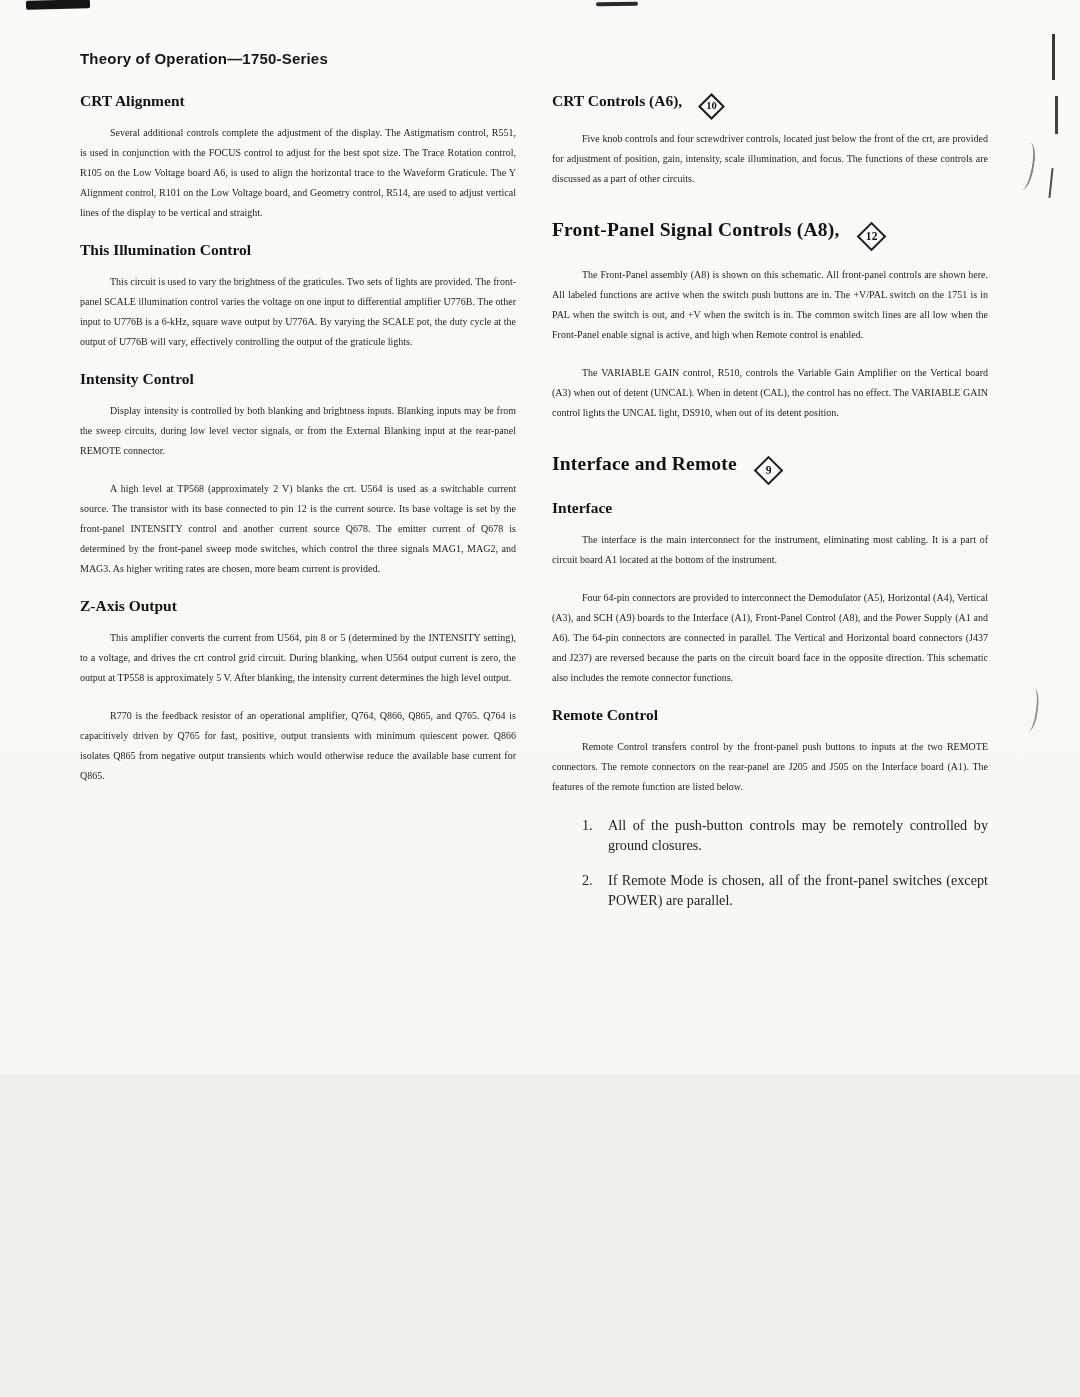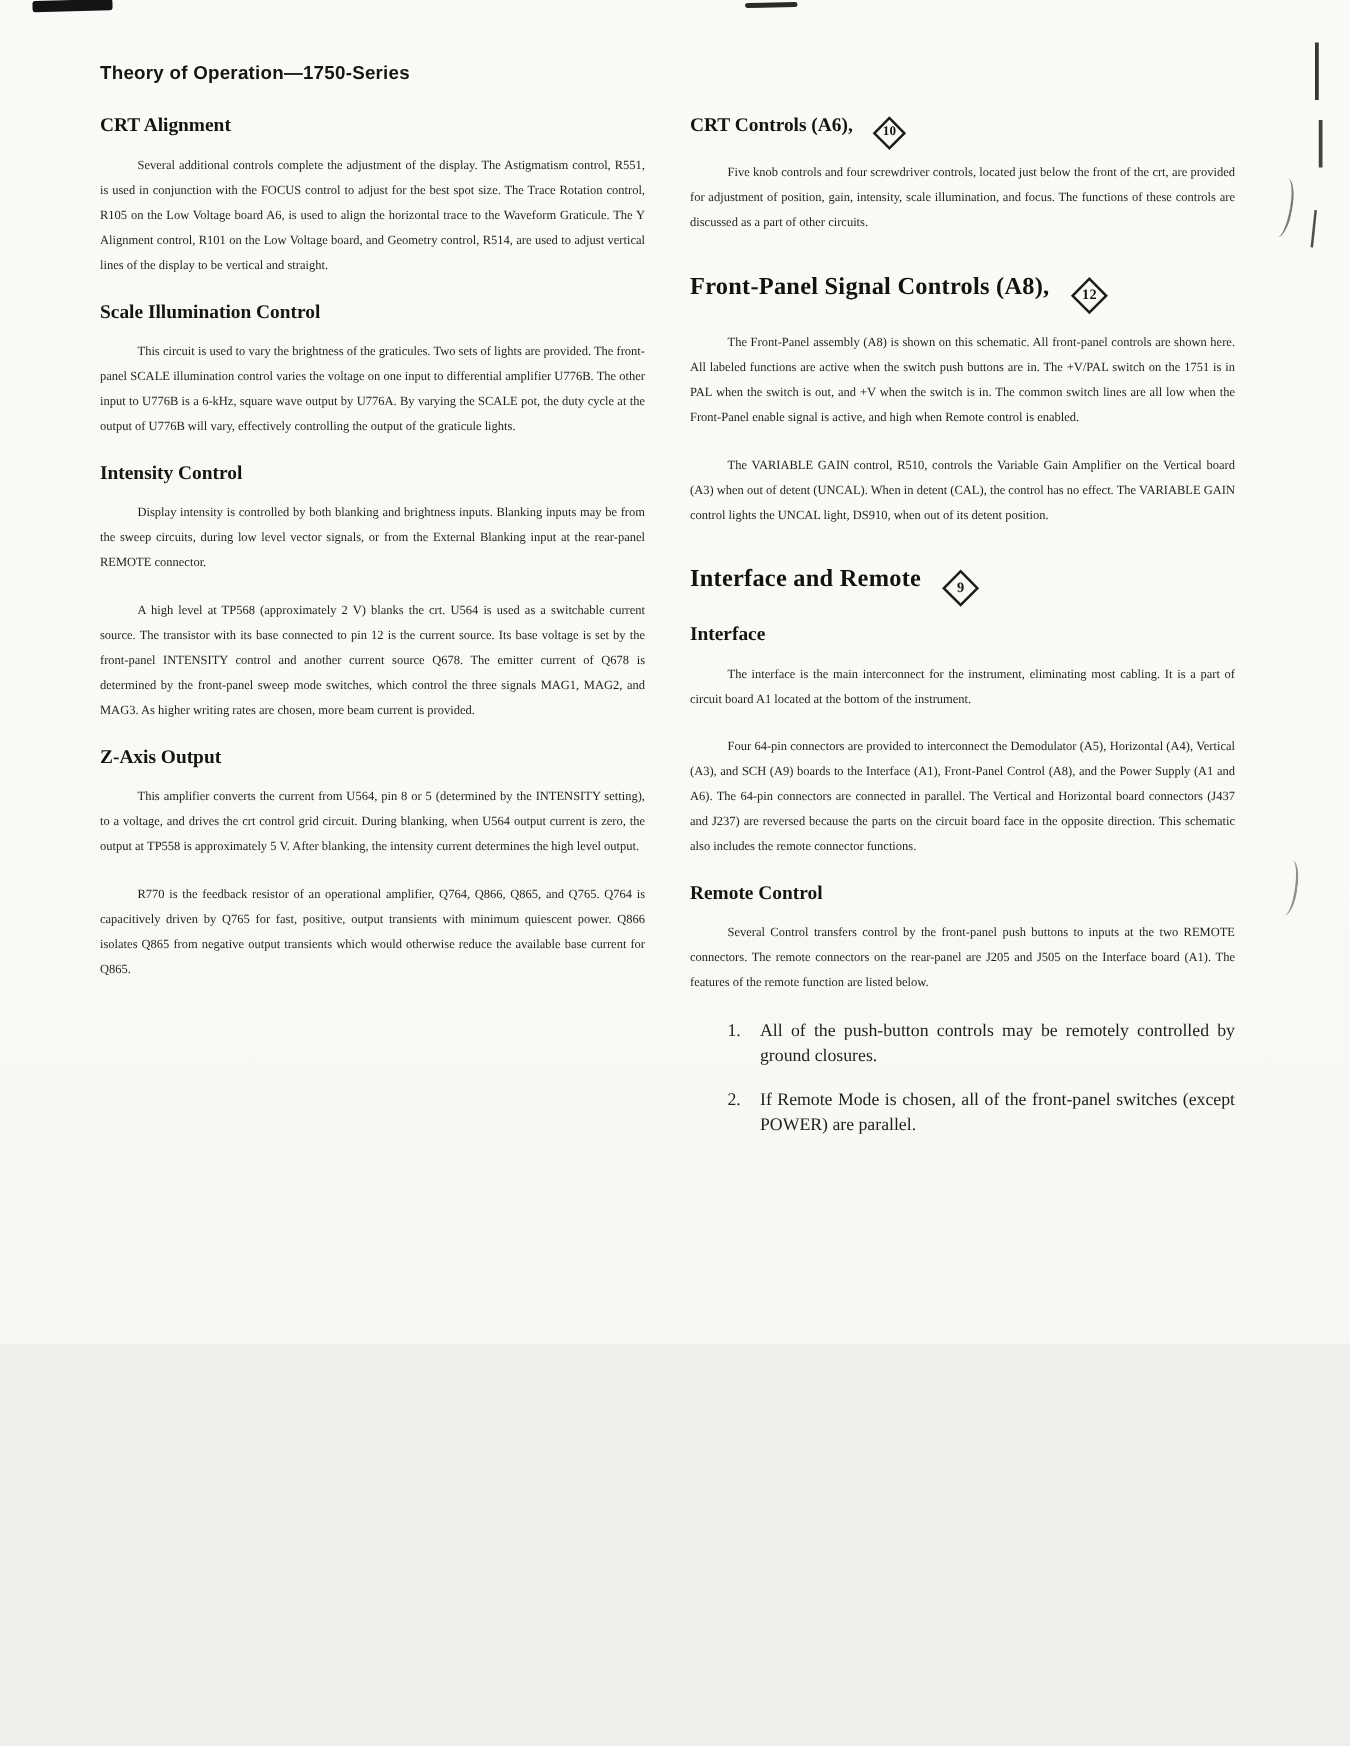--- a/index.html
+++ b/index.html
@@ -94,21 +94,21 @@
   <div class="running-header">Theory of Operation—1750-Series</div>
 
   <div class="col left">
 
     <section>
       <h3 class="sec">CRT Alignment</h3>
       <p class="body">Several additional controls complete the adjustment of the display. The Astigmatism control, R551, is used in conjunction with the FOCUS control to adjust for the best spot size. The Trace Rotation control, R105 on the Low Voltage board A6, is used to align the horizontal trace to the Waveform Graticule. The Y Alignment control, R101 on the Low Voltage board, and Geometry control, R514, are used to adjust vertical lines of the display to be vertical and straight.</p>
     </section>
 
     <section>
-      <h3 class="sec">Scale Illumination Control</h3>
+      <h3 class="sec">This Illumination Control</h3>
       <p class="body">This circuit is used to vary the brightness of the graticules. Two sets of lights are provided. The front-panel SCALE illumination control varies the voltage on one input to differential amplifier U776B. The other input to U776B is a 6-kHz, square wave output by U776A. By varying the SCALE pot, the duty cycle at the output of U776B will vary, effectively controlling the output of the graticule lights.</p>
     </section>
 
     <section>
       <h3 class="sec">Intensity Control</h3>
       <p class="body">Display intensity is controlled by both blanking and brightness inputs. Blanking inputs may be from the sweep circuits, during low level vector signals, or from the External Blanking input at the rear-panel REMOTE connector.</p>
       <p class="body">A high level at TP568 (approximately 2 V) blanks the crt. U564 is used as a switchable current source. The transistor with its base connected to pin 12 is the current source. Its base voltage is set by the front-panel INTENSITY control and another current source Q678. The emitter current of Q678 is determined by the front-panel sweep mode switches, which control the three signals MAG1, MAG2, and MAG3. As higher writing rates are chosen, more beam current is provided.</p>
     </section>
 
     <section>
@@ -148,21 +148,21 @@
         <span class="diamond">
             <span class="dnum">9</span>
           </span>
       </h2>
 
       <h3 class="sec">Interface</h3>
       <p class="body">The interface is the main interconnect for the instrument, eliminating most cabling. It is a part of circuit board A1 located at the bottom of the instrument.</p>
       <p class="body">Four 64-pin connectors are provided to interconnect the Demodulator (A5), Horizontal (A4), Vertical (A3), and SCH (A9) boards to the Interface (A1), Front-Panel Control (A8), and the Power Supply (A1 and A6). The 64-pin connectors are connected in parallel. The Vertical and Horizontal board connectors (J437 and J237) are reversed because the parts on the circuit board face in the opposite direction. This schematic also includes the remote connector functions.</p>
 
       <h3 class="sec">Remote Control</h3>
-      <p class="body">Several Control transfers control by the front-panel push buttons to inputs at the two REMOTE connectors. The remote connectors on the rear-panel are J205 and J505 on the Interface board (A1). The features of the remote function are listed below.</p>
+      <p class="body">Remote Control transfers control by the front-panel push buttons to inputs at the two REMOTE connectors. The remote connectors on the rear-panel are J205 and J505 on the Interface board (A1). The features of the remote function are listed below.</p>
 
       <div class="olist">
         <div class="item">
           <span class="num">1.</span>
           <span class="text">All of the push-button controls may be remotely controlled by ground closures.</span>
         </div>
         <div class="item">
           <span class="num">2.</span>
           <span class="text">If Remote Mode is chosen, all of the front-panel switches (except POWER) are parallel.</span>
         </div>

